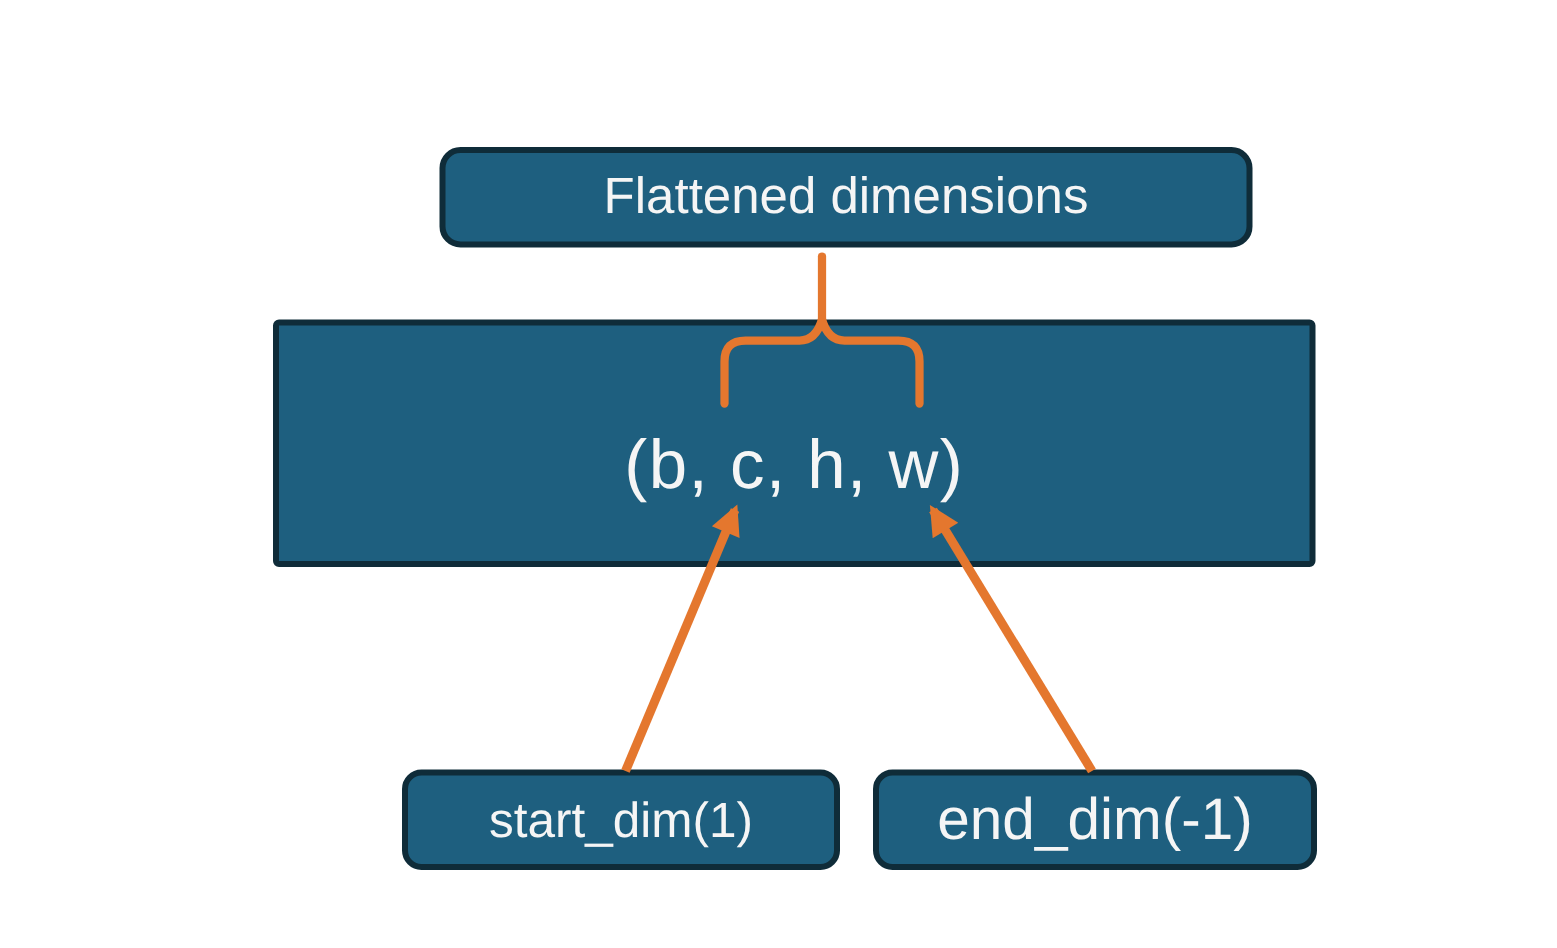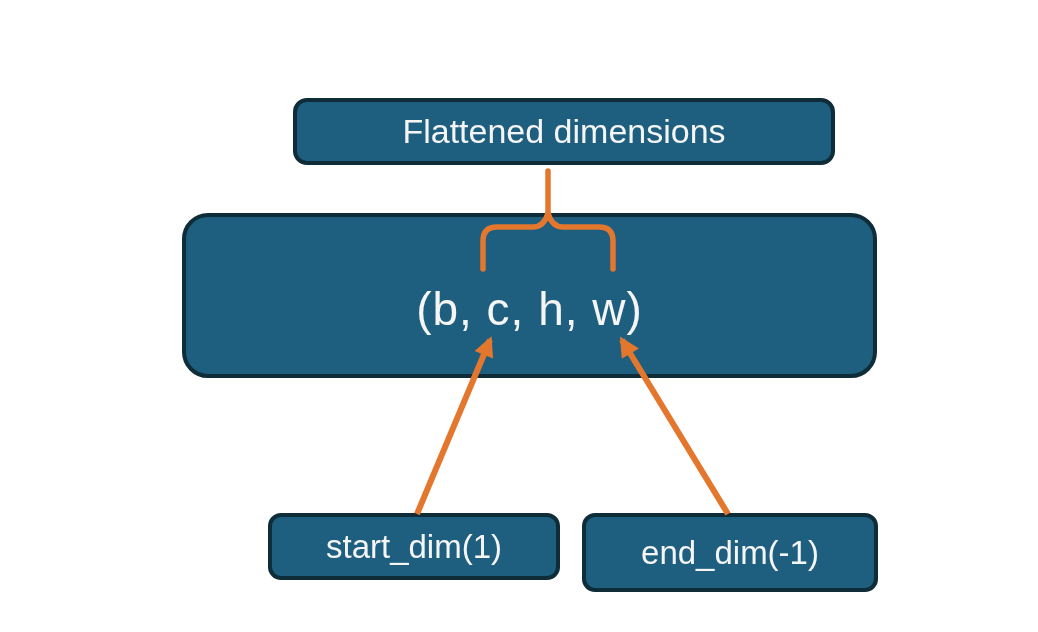--- a/index.html
+++ b/index.html
@@ -31,37 +31,37 @@
   }
   .node--title {
     left: 293px; top: 98px;
     width: 542px; height: 67px;
     border-radius: 14px;
     font-size: 34px;
   }
   .node--tensor {
     left: 182px; top: 213px;
     width: 695px; height: 165px;
-    border-radius: 26px;
+    border-radius: 4px;
     font-size: 46px;
     letter-spacing: 1px;
     padding-top: 26px; 
   }
   .node--start {
     left: 268px; top: 513px;
     width: 292px; height: 67px;
     border-radius: 13px;
     font-size: 33px;
     align-items: center;
   }
   .node--end {
     left: 582px; top: 513px;
-    width: 296px; height: 79px;
+    width: 296px; height: 67px;
     border-radius: 13px;
-    font-size: 33px;
+    font-size: 39px;
   }
   .overlay {
     position: absolute;
     left: 0; top: 0;
     width: 1038px; height: 632px;
     pointer-events: none;
   }
   .accent-stroke {
     stroke: var(--accent-orange);
     fill: none;

